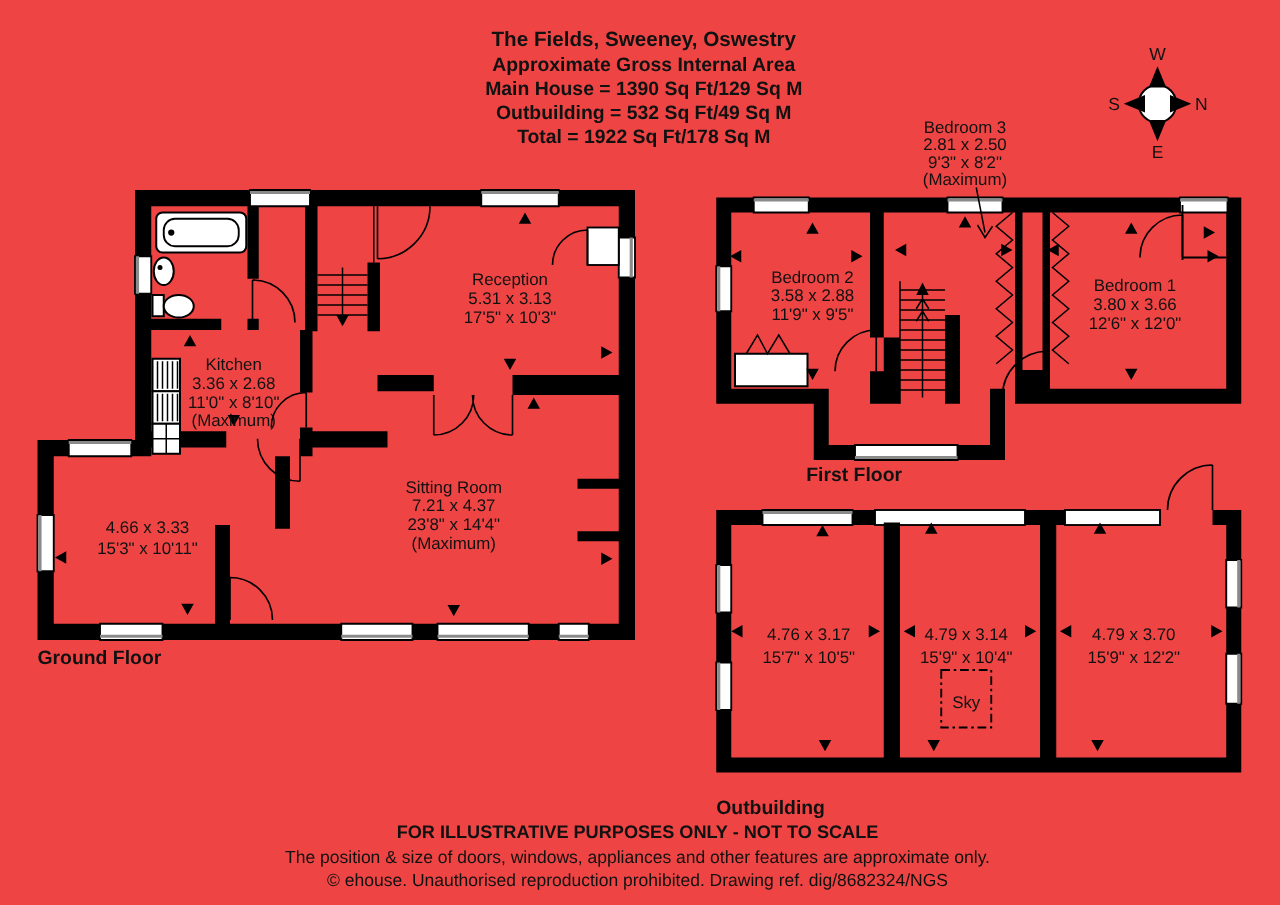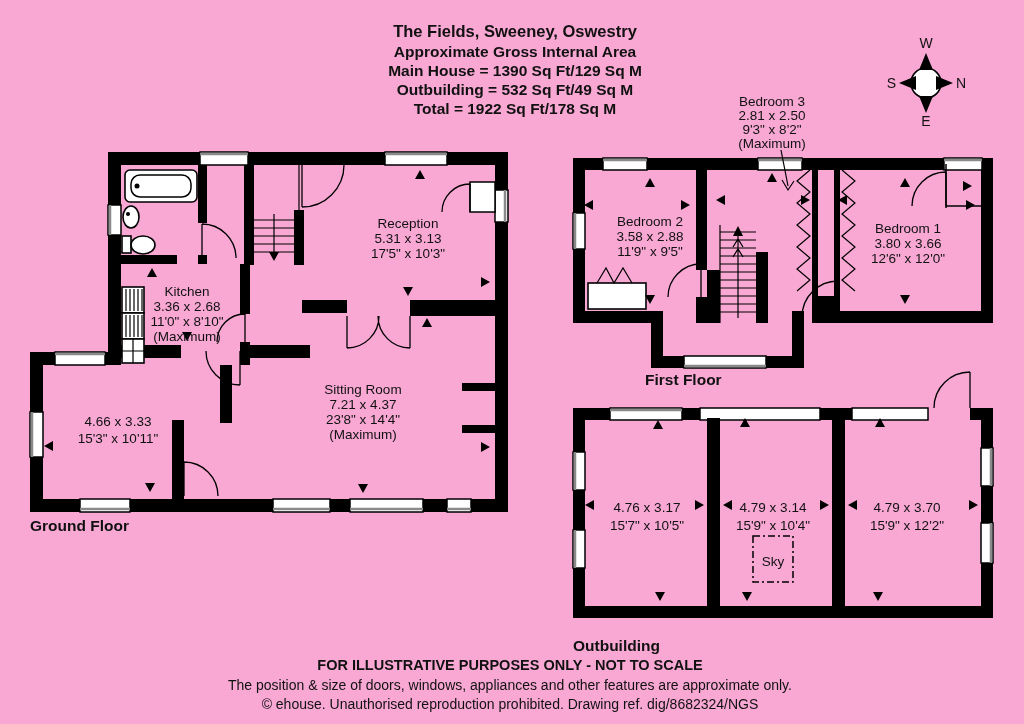--- a/index.html
+++ b/index.html
@@ -1,16 +1,16 @@
 <!DOCTYPE html>
 <html><head>
 <meta charset="utf-8">
 <style>
   html,body{margin:0;padding:0;background:#ffffff;}
-  .canvas{position:relative;width:1024px;height:724px;background:#f9a8d4;overflow:hidden;}
+  .canvas{position:relative;width:1024px;height:724px;background:#ef4444;overflow:hidden;}
   svg{position:absolute;left:0;top:0;}
   .wall{fill:#000000;}
   .ww{fill:#ffffff;stroke:#000000;stroke-width:1.5;}
   .wg{stroke:#8a8a8a;stroke-width:2.5;fill:none;}
   .dr{fill:none;stroke:#000000;stroke-width:1.3;}
   .tn{fill:none;stroke:#000000;stroke-width:1.5;}
   .tn2{fill:none;stroke:#000000;stroke-width:1.2;}
   .fx{fill:#ffffff;stroke:#000000;stroke-width:1.6;}
   .ar{fill:#000000;}
   text{font-family:"Liberation Sans","DejaVu Sans",sans-serif;fill:#111111;}

